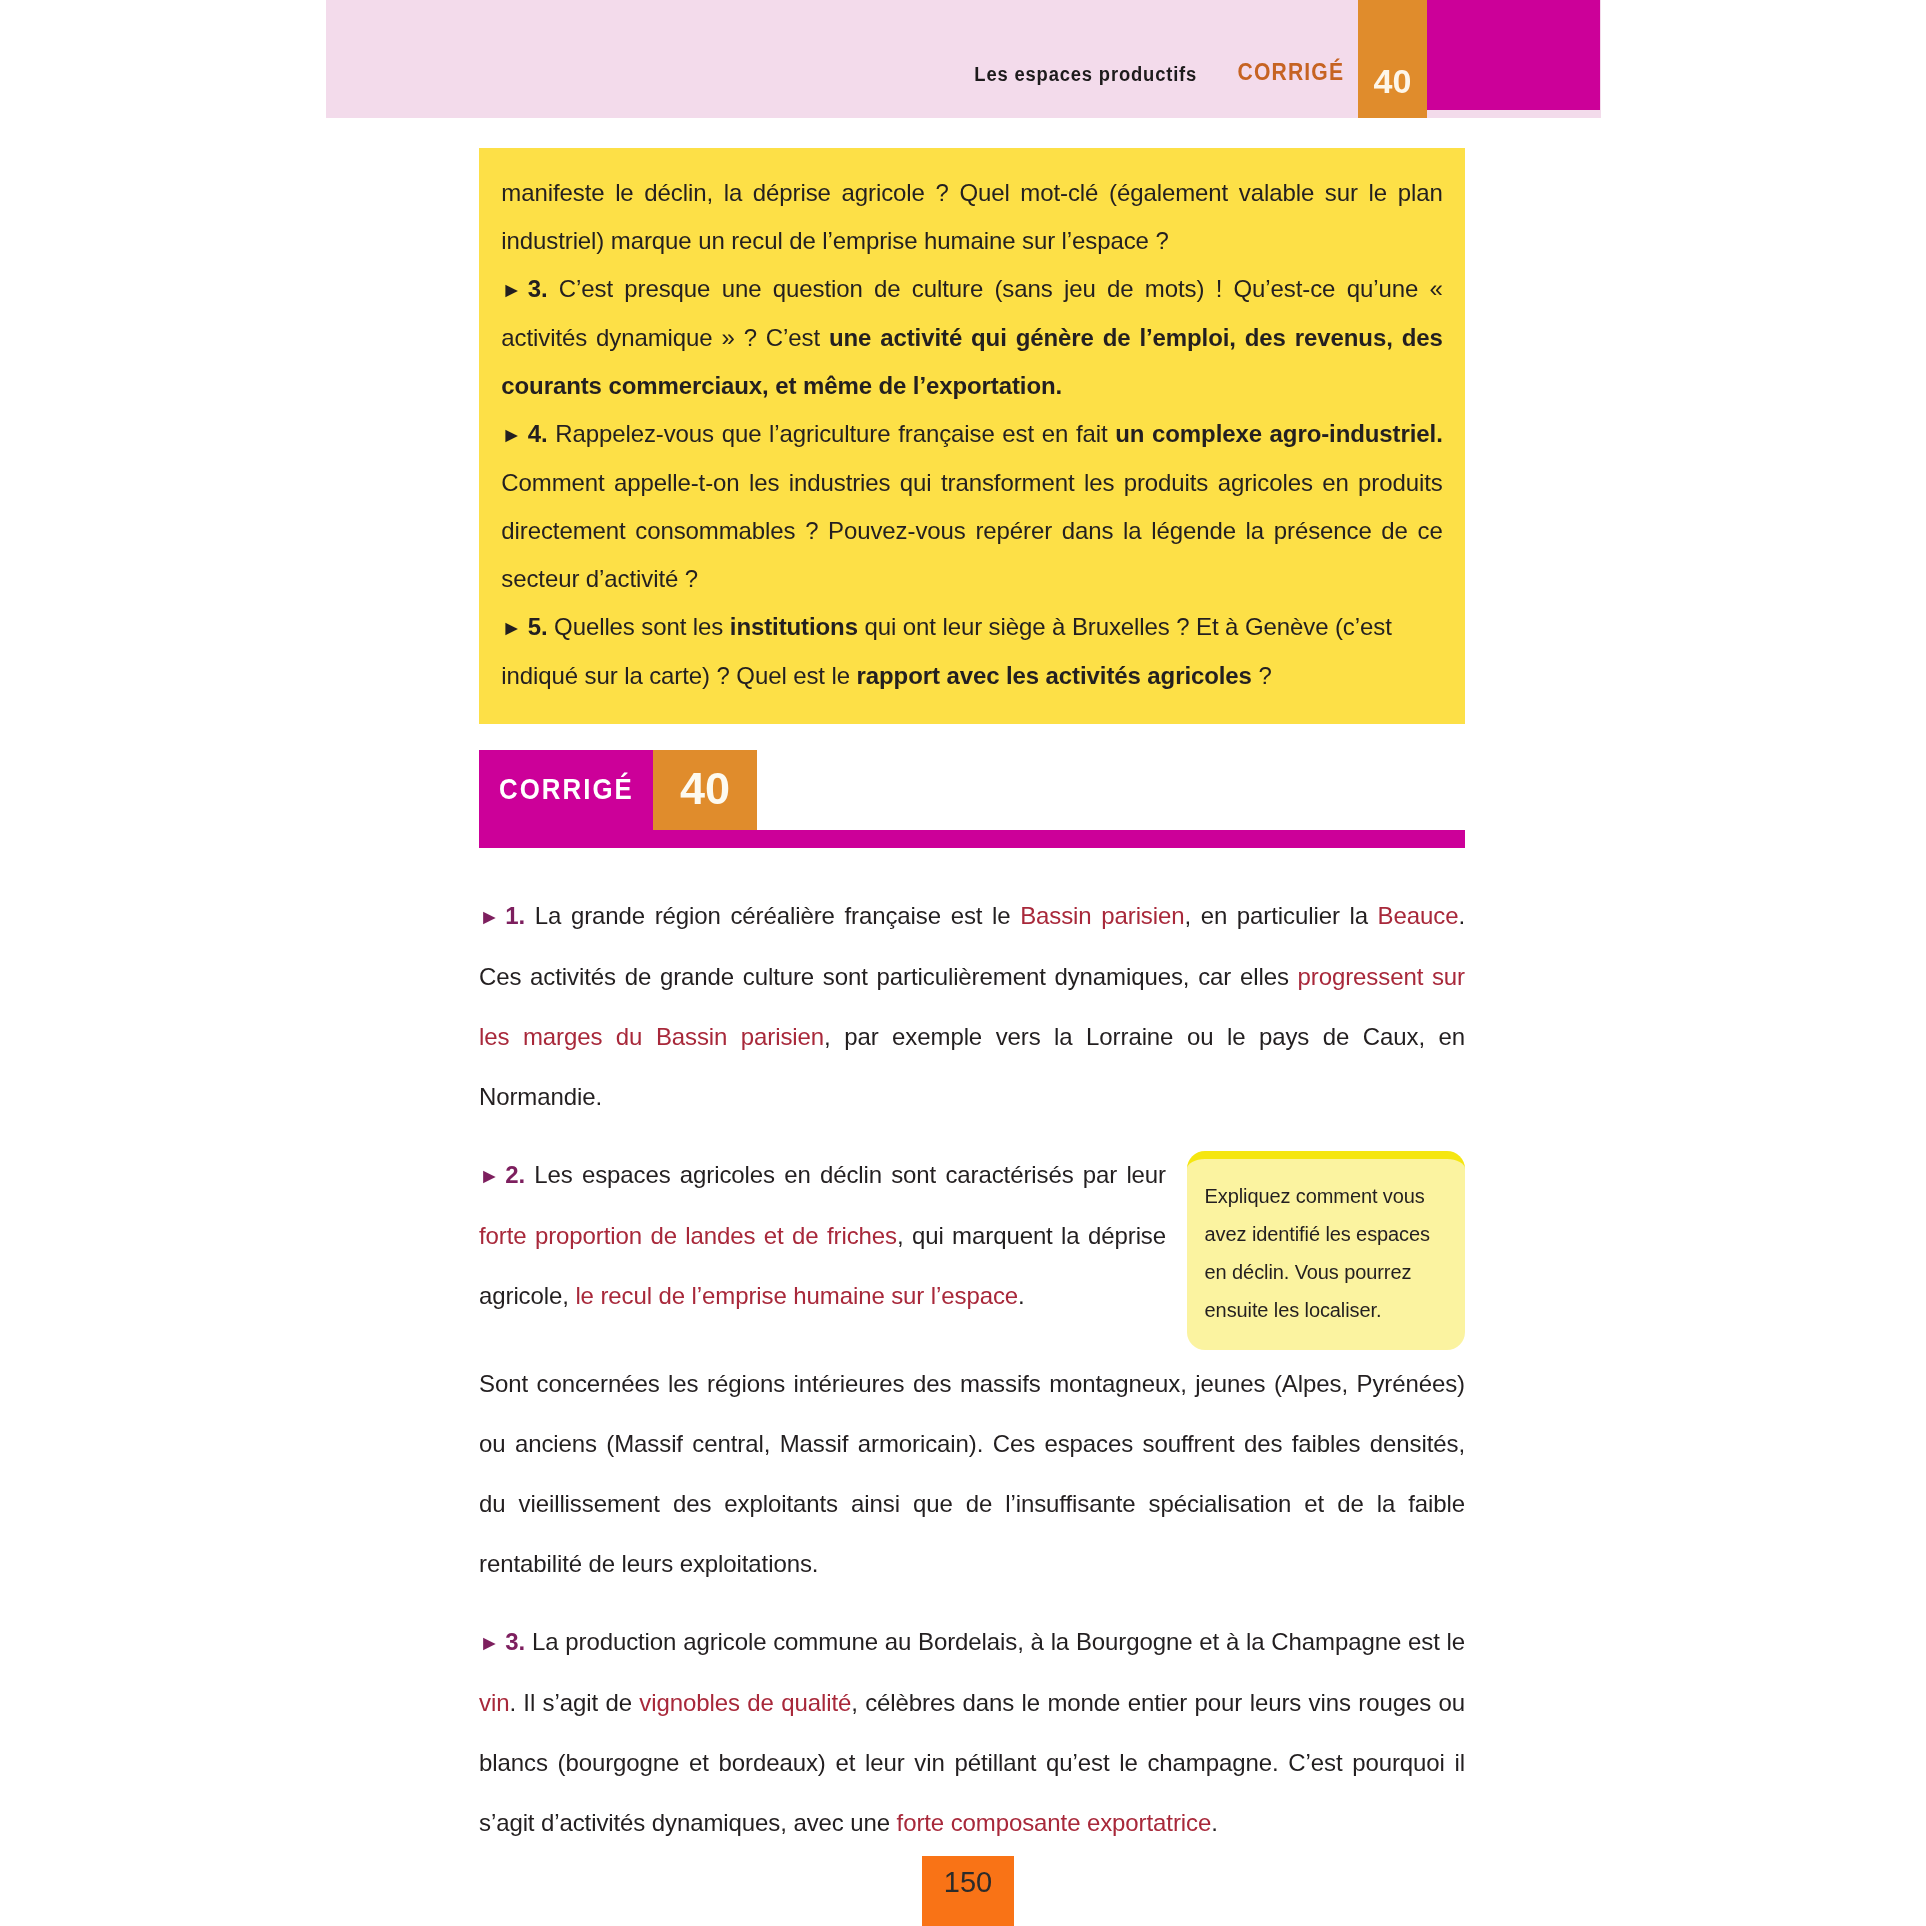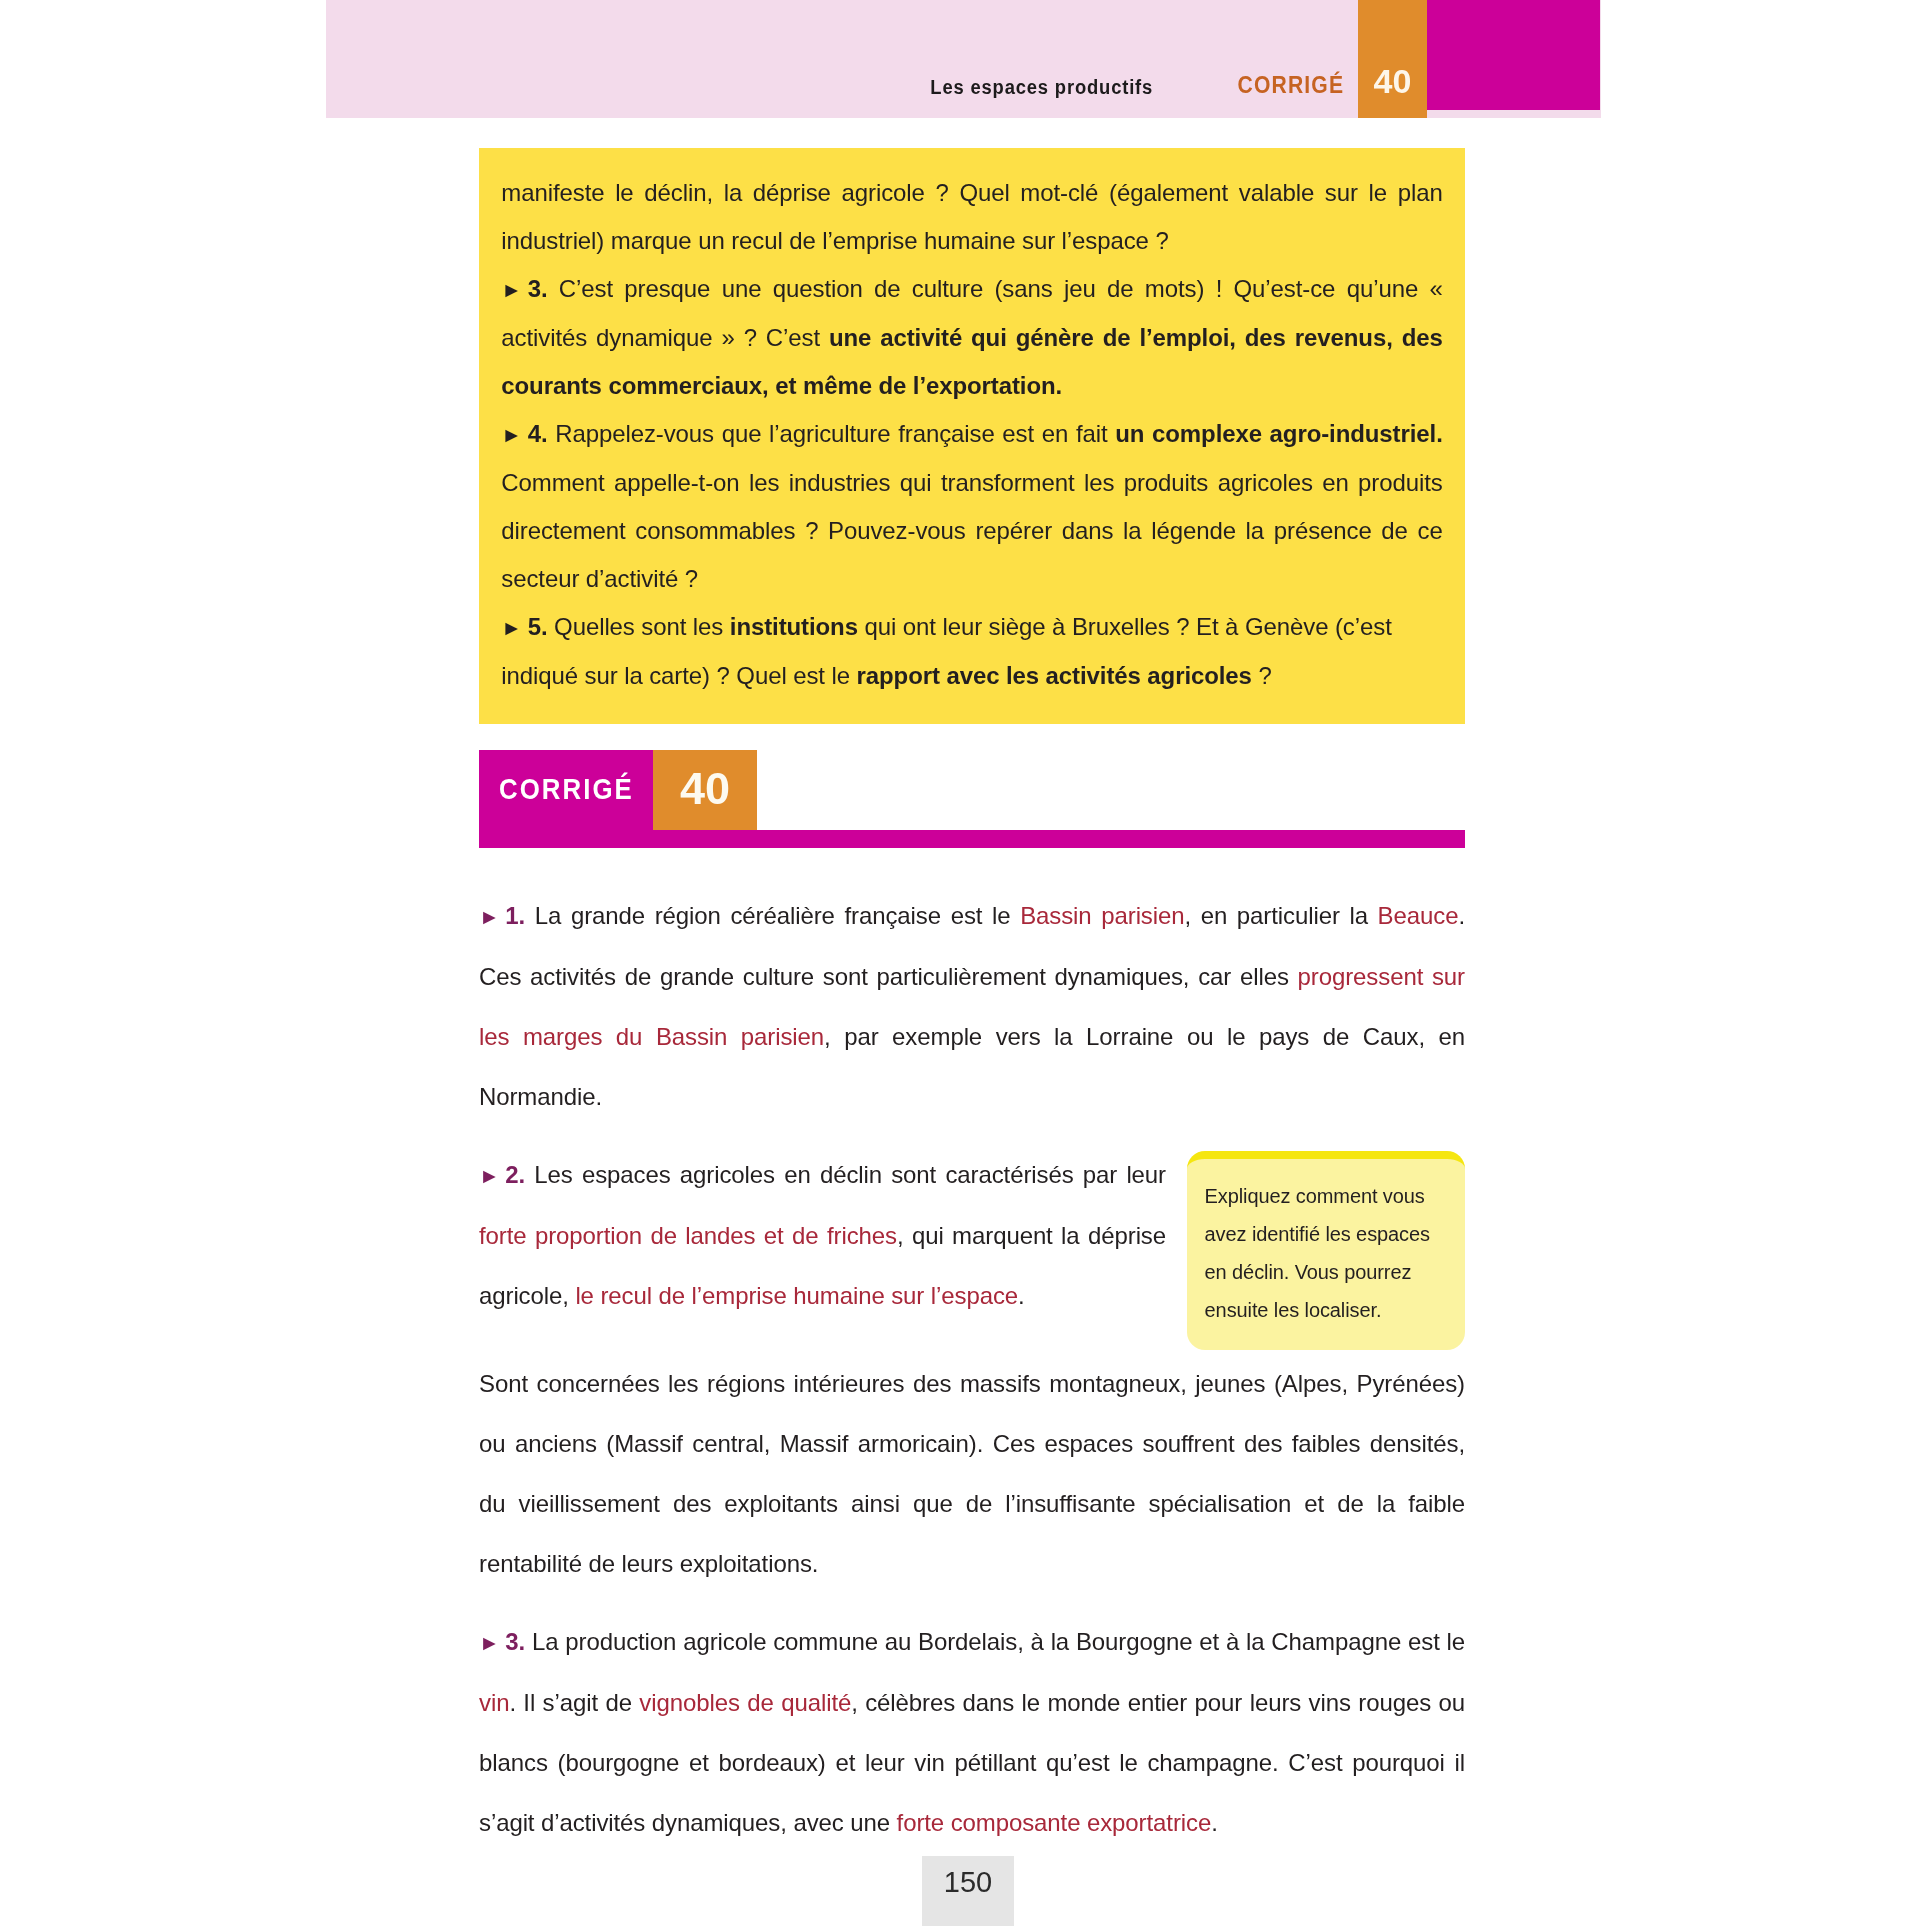--- a/index.html
+++ b/index.html
@@ -25,21 +25,21 @@
     position:absolute; left:1032px; top:0; width:69px; height:118px;
     background:#e08c2c;
   }
   .hdr-magenta-tab{
     position:absolute; left:1101px; top:0; width:173px; height:110px;
     background:#cc0099;
   }
   .hdr-text-wrap{
     position:absolute; left:0; top:0; height:118px; width:1032px;
     display:flex; align-items:flex-end; justify-content:flex-end;
-    padding-bottom:19px; box-sizing:border-box;gap:44px;
+    padding-bottom:32px; box-sizing:border-box;
   }
   .hdr-title{
     font-size:20px; font-weight:bold; color:#1d1b1c;
     letter-spacing:0.9px;
     transform:scaleX(0.92); transform-origin:right bottom;
     margin-right:25.5px;
     white-space:nowrap;
   }
   .hdr-corrige{
     font-size:24px; font-weight:bold; color:#c66322;
@@ -157,21 +157,21 @@
     color:#231f20;
     text-align:left;
     letter-spacing:-0.1px;
   }
   .clearer{ clear:both; height:0; }
 
   
   .page-num{
     position:absolute;
     left:922px; top:1856px; width:92px; height:71px;
-    background:#e5e5e5;
+    background:#f97316;
     display:flex; align-items:flex-start; justify-content:center;
     padding-top:9.6px; box-sizing:border-box;
     font-size:29px; color:#2b2b2b;
   }
 </style>
 </head>
 <body>
 
 <div class="page-header">
   <div class="hdr-pink"></div>

